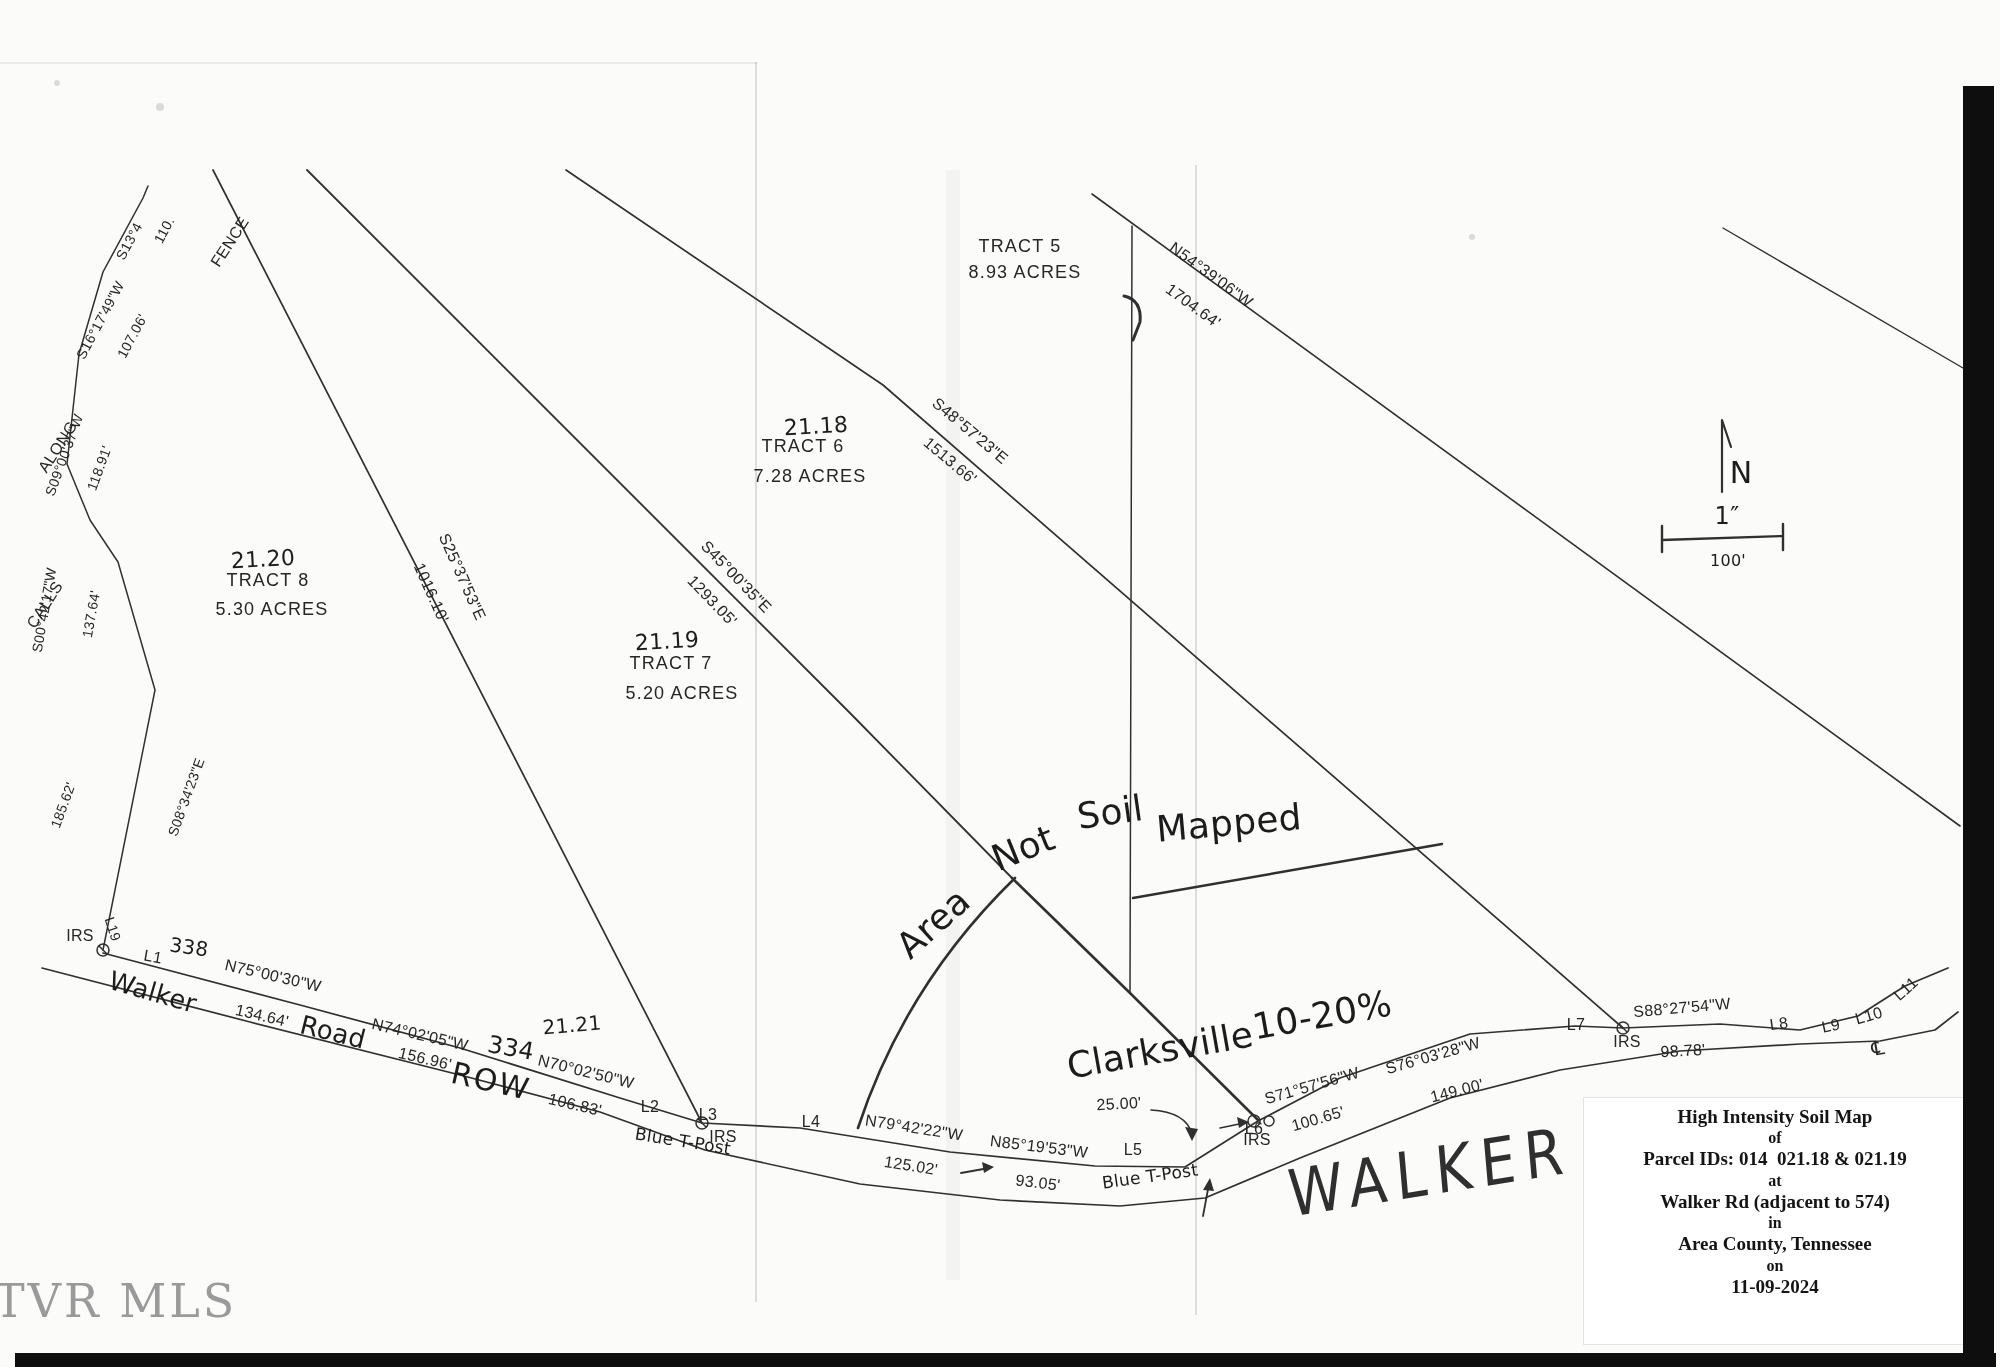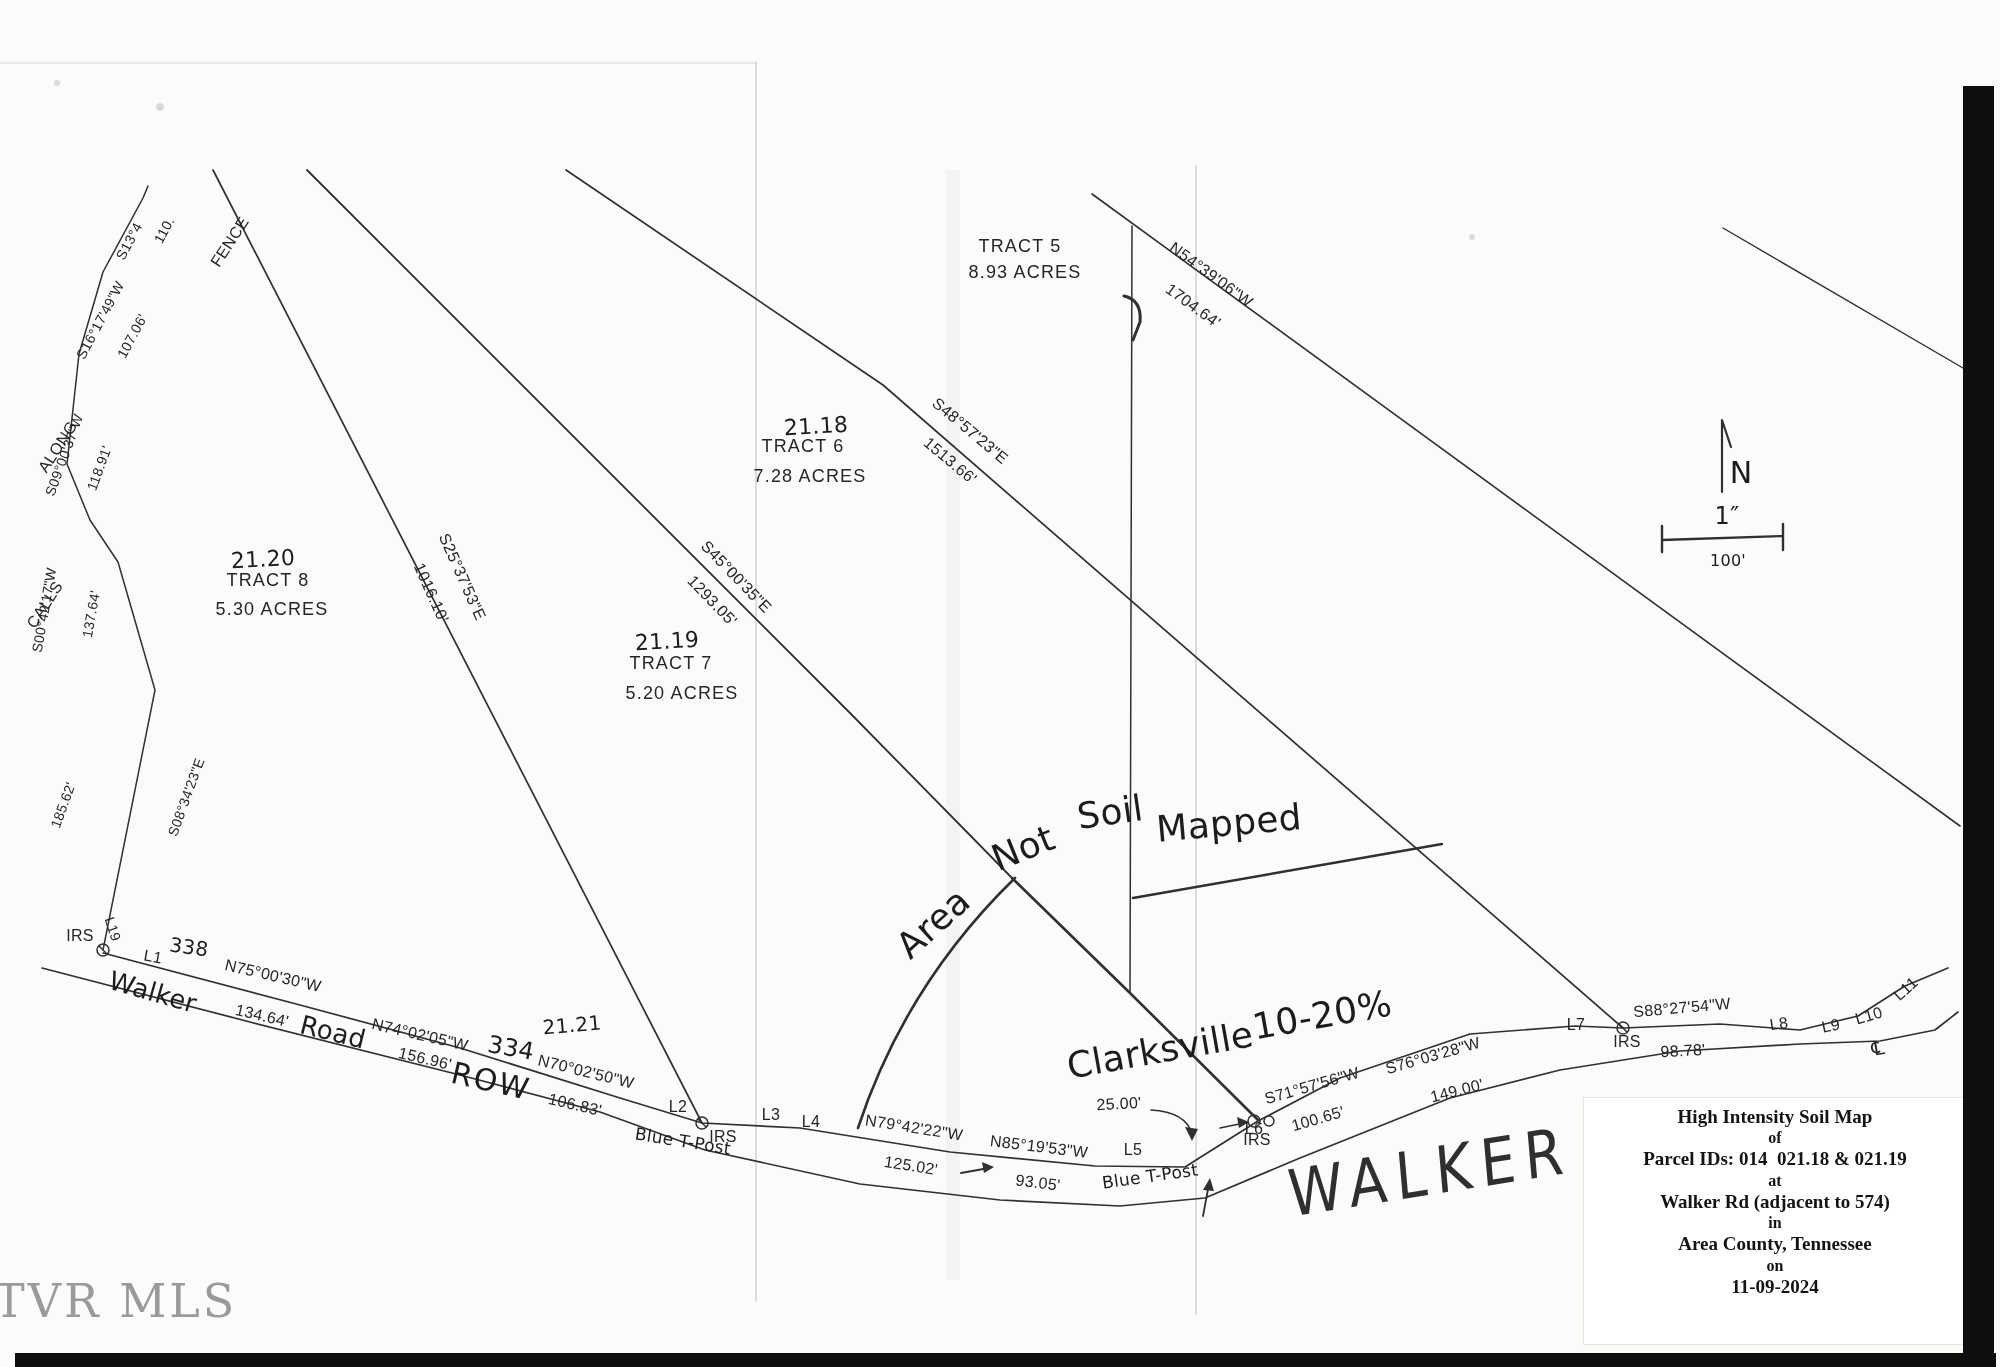--- a/index.html
+++ b/index.html
@@ -124,24 +124,24 @@
   <span class="lbl" style="left:273px;top:976px;transform:translate(-50%,-50%) rotate(13deg)">N75°00'30"W</span>
   <span class="lbl" style="left:262px;top:1016px;transform:translate(-50%,-50%) rotate(13deg)">134.64'</span>
   <span class="lbl hand" style="left:153px;top:992px;font-size:26px;transform:translate(-50%,-50%) rotate(16deg)">Walker</span>
   <span class="lbl hand" style="left:333px;top:1032px;font-size:26px;transform:translate(-50%,-50%) rotate(14deg)">Road</span>
   <span class="lbl" style="left:420px;top:1035px;transform:translate(-50%,-50%) rotate(13deg)">N74°02'05"W</span>
   <span class="lbl" style="left:425px;top:1059px;transform:translate(-50%,-50%) rotate(13deg)">156.96'</span>
   <span class="lbl hand" style="left:511px;top:1048px;font-size:24px;transform:translate(-50%,-50%) rotate(10deg)">334</span>
   <span class="lbl" style="left:586px;top:1072px;transform:translate(-50%,-50%) rotate(14deg)">N70°02'50"W</span>
   <span class="lbl hand" style="left:491px;top:1081px;font-size:30px;letter-spacing:2px;transform:translate(-50%,-50%) rotate(13deg)">ROW</span>
   <span class="lbl" style="left:575px;top:1105px;transform:translate(-50%,-50%) rotate(13deg)">106.83'</span>
-  <span class="lbl" style="left:678px;top:1107px;transform:translate(-50%,-50%)">L2</span>
+  <span class="lbl" style="left:650px;top:1107px;transform:translate(-50%,-50%)">L2</span>
   <span class="lbl hand" style="left:683px;top:1141px;font-size:17px;transform:translate(-50%,-50%) rotate(9deg)">Blue T-Post</span>
   <span class="lbl" style="left:723px;top:1137px;transform:translate(-50%,-50%)">IRS</span>
-  <span class="lbl" style="left:771px;top:1115px;transform:translate(-50%,-50%)">L3</span>
+  <span class="lbl" style="left:708px;top:1115px;transform:translate(-50%,-50%)">L3</span>
   <span class="lbl" style="left:811px;top:1122px;transform:translate(-50%,-50%)">L4</span>
 
   <span class="lbl" style="left:914px;top:1128px;transform:translate(-50%,-50%) rotate(9deg)">N79°42'22"W</span>
   <span class="lbl" style="left:911px;top:1166px;transform:translate(-50%,-50%) rotate(9deg)">125.02'</span>
   <span class="lbl" style="left:1039px;top:1147px;transform:translate(-50%,-50%) rotate(7deg)">N85°19'53"W</span>
   <span class="lbl" style="left:1038px;top:1183px;transform:translate(-50%,-50%) rotate(7deg)">93.05'</span>
   <span class="lbl" style="left:1133px;top:1150px;transform:translate(-50%,-50%)">L5</span>
   <span class="lbl" style="left:1119px;top:1104px;transform:translate(-50%,-50%) rotate(-3deg)">25.00'</span>
   <span class="lbl" style="left:1254px;top:1129px;transform:translate(-50%,-50%)">L6</span>
   <span class="lbl" style="left:1257px;top:1140px;transform:translate(-50%,-50%)">IRS</span>

